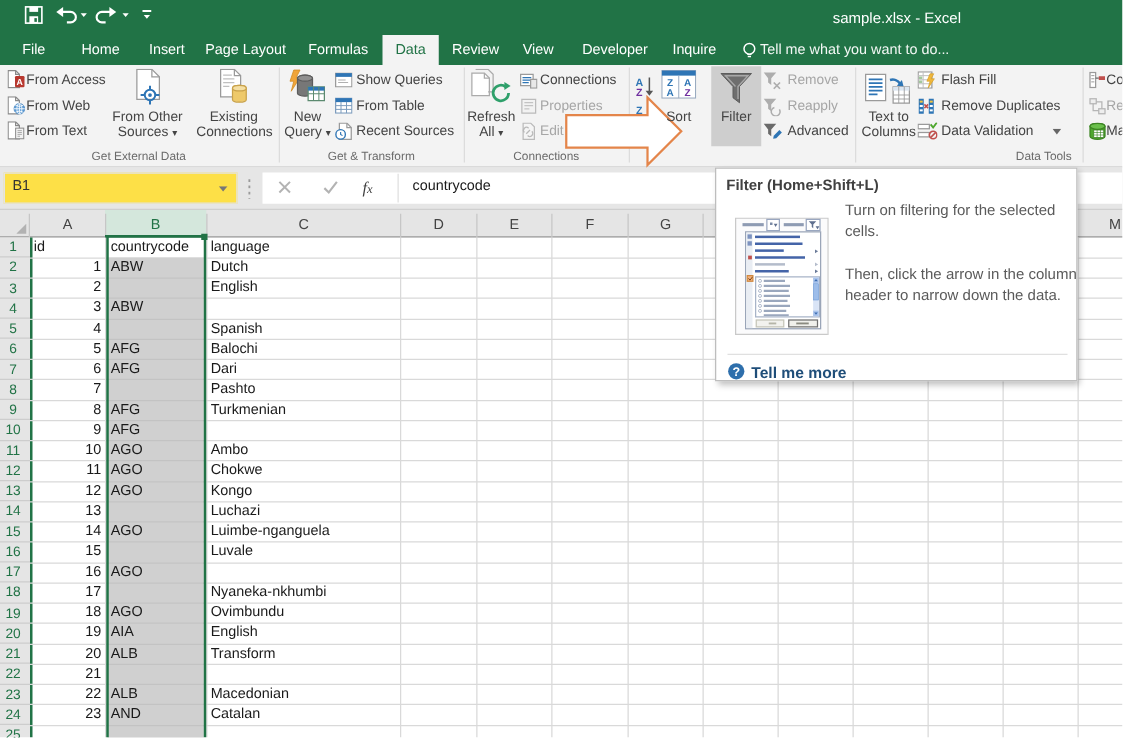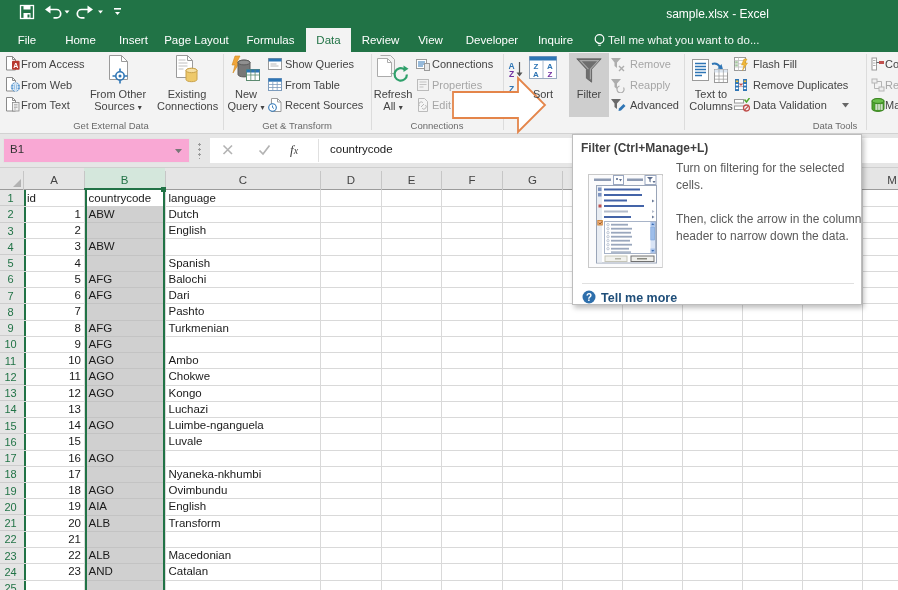--- a/index.html
+++ b/index.html
@@ -17,21 +17,21 @@
   #tellme { position:absolute; left:608px; top:0; height:24px; line-height:24px; color:rgba(255,255,255,.95); font-size:11.5px; }
   
   #ribbon { left:0; top:52px; width:898px; height:82px; background:#f3f3f3; border-bottom:1px solid #d2d2d2; }
   .rsep { position:absolute; top:2px; height:76px; width:1px; background:#dcdcdc; }
   .glabel { position:absolute; top:68px; height:12px; font-size:9.5px; color:#6a6a6a; text-align:center; }
   .sbtn { position:absolute; font-size:11px; color:#444; height:14px; line-height:14px; }
   .sbtn.off { color:#a6a6a6; }
   .blabel { position:absolute; font-size:11px; color:#444; text-align:center; line-height:12px; }
   
   #fbar { left:0; top:134px; width:898px; height:34px; background:#e6e6e6; border-bottom:1px solid #cfcfcf; }
-  #namebox { position:absolute; left:3px; top:4px; width:187px; height:25px; background:#f9a8d4; border:1px solid #e3e3e3; }
+  #namebox { position:absolute; left:3px; top:4px; width:187px; height:25px; background:#fde047; border:1px solid #e3e3e3; }
   #fxpanel { position:absolute; left:210px; top:4px; width:688px; height:25px; background:#fff; }
   
   #sheet { left:0; top:168px; width:898px; height:422px; background:#fff; }
   #colheads { position:absolute; left:0; top:0; width:898px; height:21.5px; background:#e5e5e5; border-bottom:1px solid #9b9b9b; }
   .colsep { position:absolute; top:3px; height:18.5px; width:1px; background:#c6c6c6; }
   .colletter { position:absolute; top:3px; height:18px; line-height:18px; font-size:11.5px; color:#444; text-align:center; }
   #rowheads { position:absolute; left:0; top:22px; width:23.5px; height:400px; background:#e5e5e5; }
   .rownum { position:absolute; left:0; width:21px; text-align:center; font-size:11px; color:#217346; }
   .gridv { position:absolute; width:1px; background:#d9d9d9; }
   .gridh { position:absolute; height:1px; background:#d9d9d9; }
@@ -530,21 +530,21 @@
         <div class="cell num" style="left:41px;top:381.20px;width:40px;">22</div>
         <div class="cell" style="left:88.5px;top:381.20px">ALB</div>
         <div class="cell" style="left:168.5px;top:381.20px">Macedonian</div>
         <div class="cell num" style="left:41px;top:397.45px;width:40px;">23</div>
         <div class="cell" style="left:88.5px;top:397.45px">AND</div>
         <div class="cell" style="left:168.5px;top:397.45px">Catalan</div>
       </div>
   </div>
 
   <div class="abs" id="tooltip">
-    <div class="abs" style="left:8px;top:6px;font-size:12px;font-weight:bold;color:#404040;">Filter (Ctrl+Manage+L)</div>
+    <div class="abs" style="left:8px;top:6px;font-size:12px;font-weight:bold;color:#404040;">Filter (Home+Shift+L)</div>
     <svg class="abs" id="thumb" style="left:15px;top:39px" width="75" height="94" viewBox="0 0 75 94">
       <rect x=".5" y=".5" width="74" height="93" fill="#fbfbfc" stroke="#c9c9c9"></rect>
 
       <rect x="6" y="4.5" width="17" height="2.5" fill="#8e9bb3"></rect>
       <rect x="25.5" y="1.5" width="10" height="9" fill="#fff" stroke="#9aa7c0"></rect>
       <rect x="28" y="4" width="2" height="2" fill="#7b8aa5"></rect>
         <path d="M31 5 l3 0 -1.5 2.5 z" fill="#5f6f8f"></path>
       <rect x="39" y="4.5" width="16" height="2.5" fill="#8e9bb3"></rect>
       <rect x="57" y="1.5" width="11" height="9" fill="#fff" stroke="#9aa7c0"></rect>
       <path d="M59 3 h6 l-2.4 2.6 v3 l-1.2 -1 v-2 z" fill="#5f6f8f"></path>

